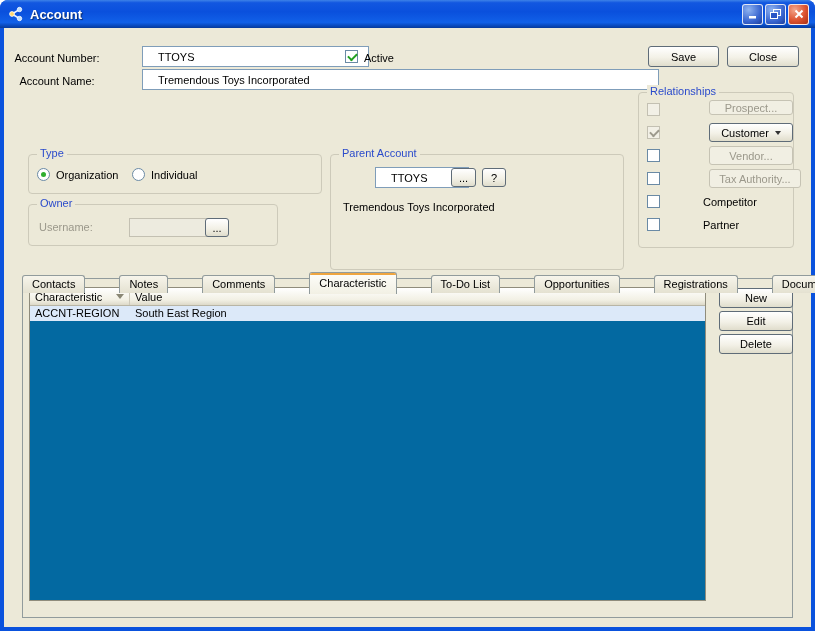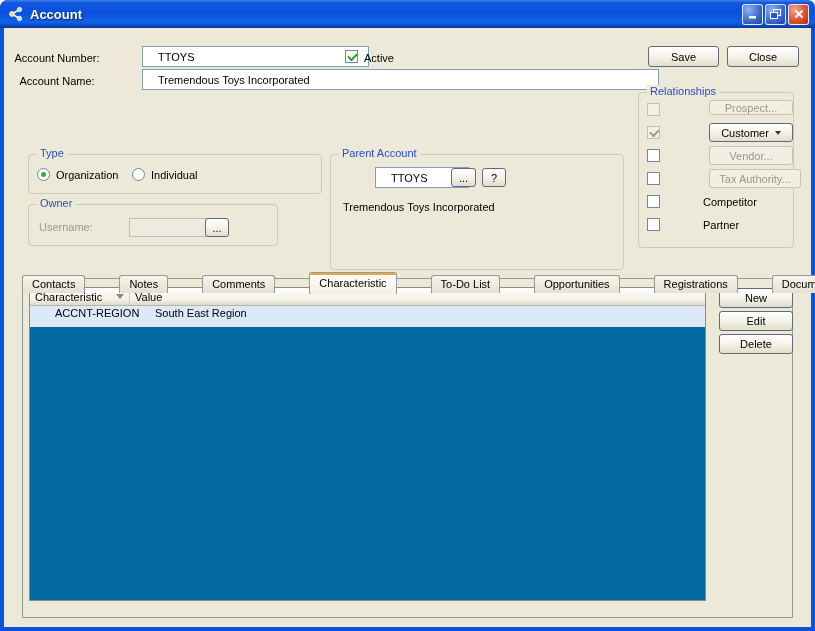--- a/index.html
+++ b/index.html
@@ -164,21 +164,21 @@
     overflow: hidden;
   }
   .hcell.c1 { width: 100px; flex: 0 0 auto; }
   .hcell.c2 { flex: 1 1 auto; border-right: none; }
   .sort-arrow {
     width: 0; height: 0; margin-left: auto;
     border-left: 4px solid transparent; border-right: 4px solid transparent;
     border-top: 5px solid #8a8775;
   }
   .trow {
-    display: flex; height: 21px; line-height: 15px; flex: 0 0 auto; padding-left: 20px;
+    display: flex; height: 15px; line-height: 15px; flex: 0 0 auto;
   }
   .trow.selected { background: var(--selection-blue, #dce9f9); }
   .tcell { padding: 0 5px; overflow: hidden; white-space: nowrap; }
   .tcell.c1 { width: 100px; flex: 0 0 auto; }
   .tcell.c2 { flex: 1 1 auto; }
 </style>
 </head>
 <body>
 
 <div class="window">

